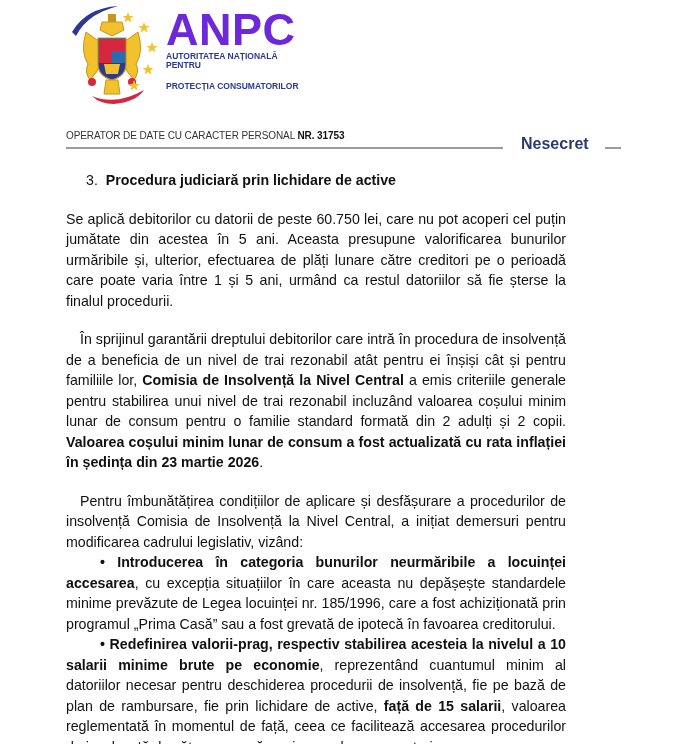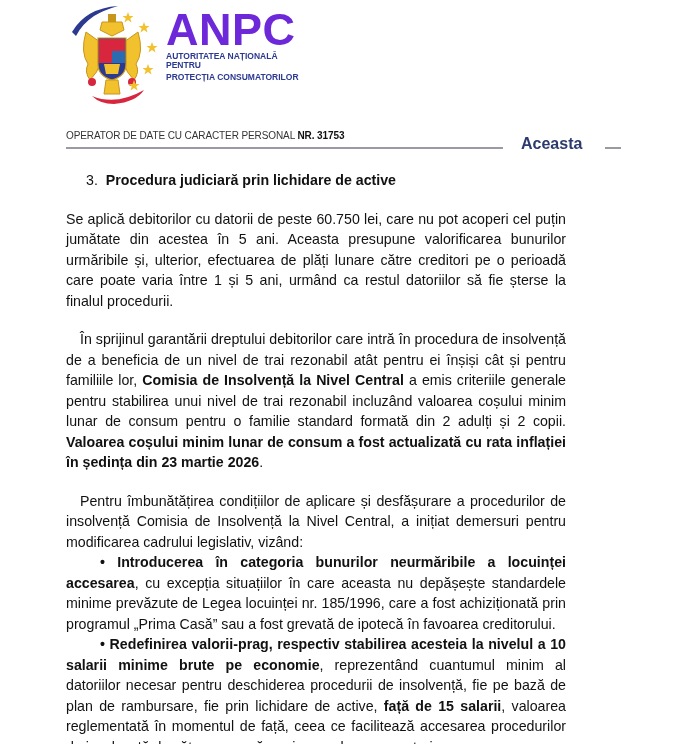--- a/index.html
+++ b/index.html
@@ -85,30 +85,30 @@
       <polygon points="62,10 63.5,14 67.5,14 64.3,16.5 65.5,20.5 62,18 58.5,20.5 59.7,16.5 56.5,14 60.5,14"></polygon>
       <polygon points="78,20 79.5,24 83.5,24 80.3,26.5 81.5,30.5 78,28 74.5,30.5 75.7,26.5 72.5,24 76.5,24"></polygon>
       <polygon points="86,40 87.5,44 91.5,44 88.3,46.5 89.5,50.5 86,48 82.5,50.5 83.7,46.5 80.5,44 84.5,44"></polygon>
       <polygon points="82,62 83.5,66 87.5,66 84.3,68.5 85.5,72.5 82,70 78.5,72.5 79.7,68.5 76.5,66 80.5,66"></polygon>
       <polygon points="68,78 69.5,82 73.5,82 70.3,84.5 71.5,88.5 68,86 64.5,88.5 65.7,84.5 62.5,82 66.5,82"></polygon>
     </g>
   </svg>
   <div class="brand">
     <div class="brand-name">ANPC</div>
     <div class="brand-sub">Autoritatea Națională pentru</div>
-    <div class="brand-sub" style="margin-top:3px">Protecția Consumatorilor</div>
+    <div class="brand-sub" style="margin-top:12px">Protecția Consumatorilor</div>
   </div>
 </div>
 
 <div class="header-line">
   <span>OPERATOR DE DATE CU CARACTER PERSONAL</span>
   <b>NR. 31753</b>
 </div>
 <div class="header-rule"></div>
-<div class="classif">Aceasta</div>
+<div class="classif">Nesecret</div>
 <div class="classif-dash"></div>
 
 <div class="content">
   <p class="section-title">
     <span class="num">3.</span><span>Procedura judiciară prin lichidare de active</span>
   </p>
 
   <p>Se aplică debitorilor cu datorii de peste 60.750 lei, care nu pot acoperi cel puțin jumătate din acestea în 5 ani. Aceasta presupune valorificarea bunurilor urmăribile și, ulterior, efectuarea de plăți lunare către creditori pe o perioadă care poate varia între 1 și 5 ani, urmând ca restul datoriilor să fie șterse la finalul procedurii.</p>
 
   <p class="para-gap indent">

